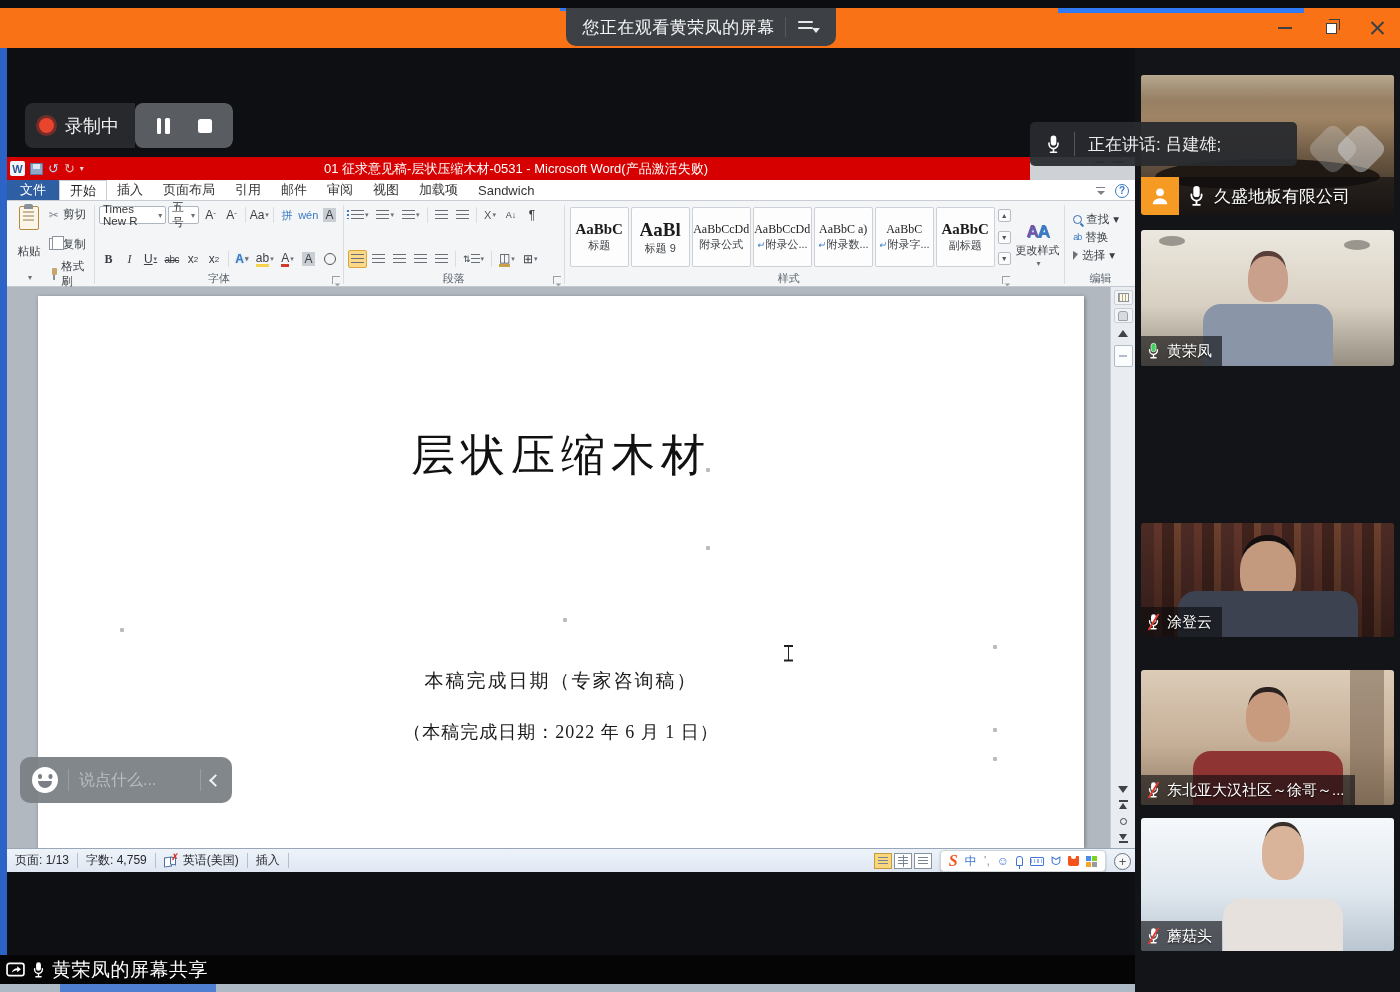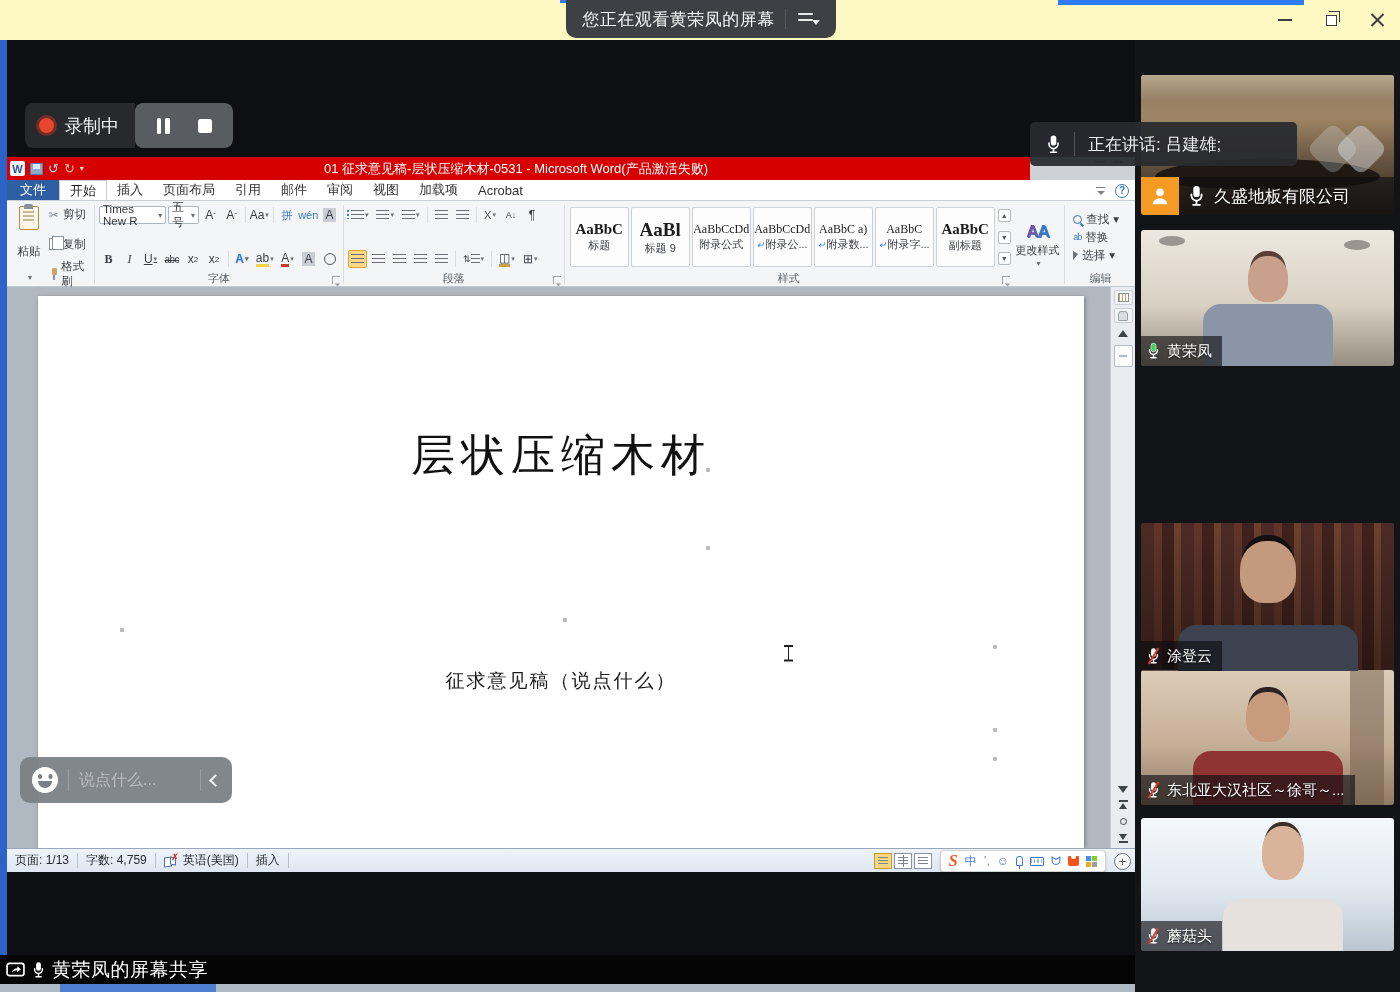--- a/index.html
+++ b/index.html
@@ -1,21 +1,21 @@
 <!DOCTYPE html>
 <html><head>
 <meta charset="utf-8">
 <style>
   * { margin:0; padding:0; box-sizing:border-box; }
   html,body { width:1400px; height:992px; overflow:hidden; background:#0b0d11;
     font-family:"Liberation Sans", sans-serif; }
   .root { position:relative; width:1400px; height:992px; background:#0b0d11; }
 
   
-  .topbar { position:absolute; left:0; top:0; width:1400px; height:40px; background:#fef9c3; z-index:40; }
+  .topbar { position:absolute; left:0; top:8px; width:1400px; height:40px; background:#f97316; z-index:40; }
   .tstrip { position:absolute; top:0; background:#2f7bf5; }
   .watch-pill { position:absolute; left:566px; top:0; width:270px; height:38px; background:#3d4044;
     border-radius:0 0 10px 10px; display:flex; align-items:center; justify-content:center; gap:10px; }
   .wp-text { color:#f4f5f6; font-size:17px; letter-spacing:.5px; }
   .wp-sep { width:1px; height:20px; background:#55585c; }
   .wp-menu { position:relative; width:24px; height:18px; cursor:pointer; }
   .wp-menu i { position:absolute; left:2px; width:15px; height:2.2px; background:#e8e9ea; border-radius:1px; }
   .wp-menu i.b1 { top:3px; } .wp-menu i.b2 { top:9px; }
   .wp-menu i.crt { left:auto; right:0; top:10px; width:0; height:0; background:none;
     border-left:4px solid transparent; border-right:4px solid transparent; border-top:5px solid #e8e9ea; }
@@ -340,21 +340,21 @@
       <div class="w-tabs">
         <span class="tab file">文件</span>
         <span class="tab active">开始</span>
         <span class="tab">插入</span>
         <span class="tab">页面布局</span>
         <span class="tab">引用</span>
         <span class="tab">邮件</span>
         <span class="tab">审阅</span>
         <span class="tab">视图</span>
         <span class="tab">加载项</span>
-        <span class="tab">Acrobat</span>
+        <span class="tab">Sandwich</span>
         <div class="tabs-right">
           <span class="rib-caret"></span>
           <span class="help">?</span>
         </div>
       </div>
 
       <div class="w-ribbon">
 
         <div class="grp" style="width:88px">
           <div class="grp-body">
@@ -593,21 +593,22 @@
           </div>
           <div class="grp-label">
               <span>编辑</span>
             </div>
         </div>
       </div>
 
       <div class="w-doc">
         <div class="page">
           <div class="doc-cn-title">层状压缩木材</div>
-          <div class="doc-line1">征求意见稿（说点什么）</div>
+          <div class="doc-line1">本稿完成日期（专家咨询稿）</div>
+          <div class="doc-line2">（本稿完成日期：2022 年 6 月 1 日）</div>
           <i class="mark" style="left:82px;top:332px"></i>
           <i class="mark" style="left:525px;top:322px"></i>
           <i class="mark" style="left:955px;top:349px"></i>
           <i class="mark" style="left:955px;top:432px"></i>
           <i class="mark" style="left:955px;top:461px"></i>
           <i class="mark" style="left:668px;top:172px"></i>
           <i class="mark" style="left:668px;top:250px"></i>
         </div>
         <div class="ibeam" style="left:777px;top:358px"></div>
 
@@ -756,21 +757,21 @@
           <rect x="5" y="1.5" width="6" height="10.5" rx="3"></rect>
           <path class="st" d="M3.2 9.5 v1 a4.8 4.8 0 0 0 9.6 0 v-1"></path>
           <line class="st" x1="8" y1="16" x2="8" y2="18.6"></line>
             <line class="st" x1="4.8" y1="19.3" x2="11.2" y2="19.3"></line>
         </svg>
         <span class="nm" style="font-size:17px">久盛地板有限公司</span>
       </div>
     </div>
 
 
-    <div class="tile t4" style="top:483px;height:148px">
+    <div class="tile t4" style="top:483px;height:114px">
       <div class="scene">
         <span class="p-head" style="width:56px;height:62px;top:18px;background:#c49a7e;box-shadow:0 -8px 0 -2px #141011;z-index:2"></span>
         <span class="p-body" style="width:180px;height:52px;bottom:-6px;background:#3c4250;z-index:2"></span>
       </div>
       <div class="namebar" style="z-index:3">
         <svg class="mic" viewBox="0 0 16 22">
           <rect x="5" y="1.5" width="6" height="10.5" rx="3"></rect>
           <path class="st" d="M3.2 9.5 v1 a4.8 4.8 0 0 0 9.6 0 v-1"></path>
           <line class="st" x1="8" y1="16" x2="8" y2="18.6"></line>
             <line class="st" x1="4.8" y1="19.3" x2="11.2" y2="19.3"></line>

